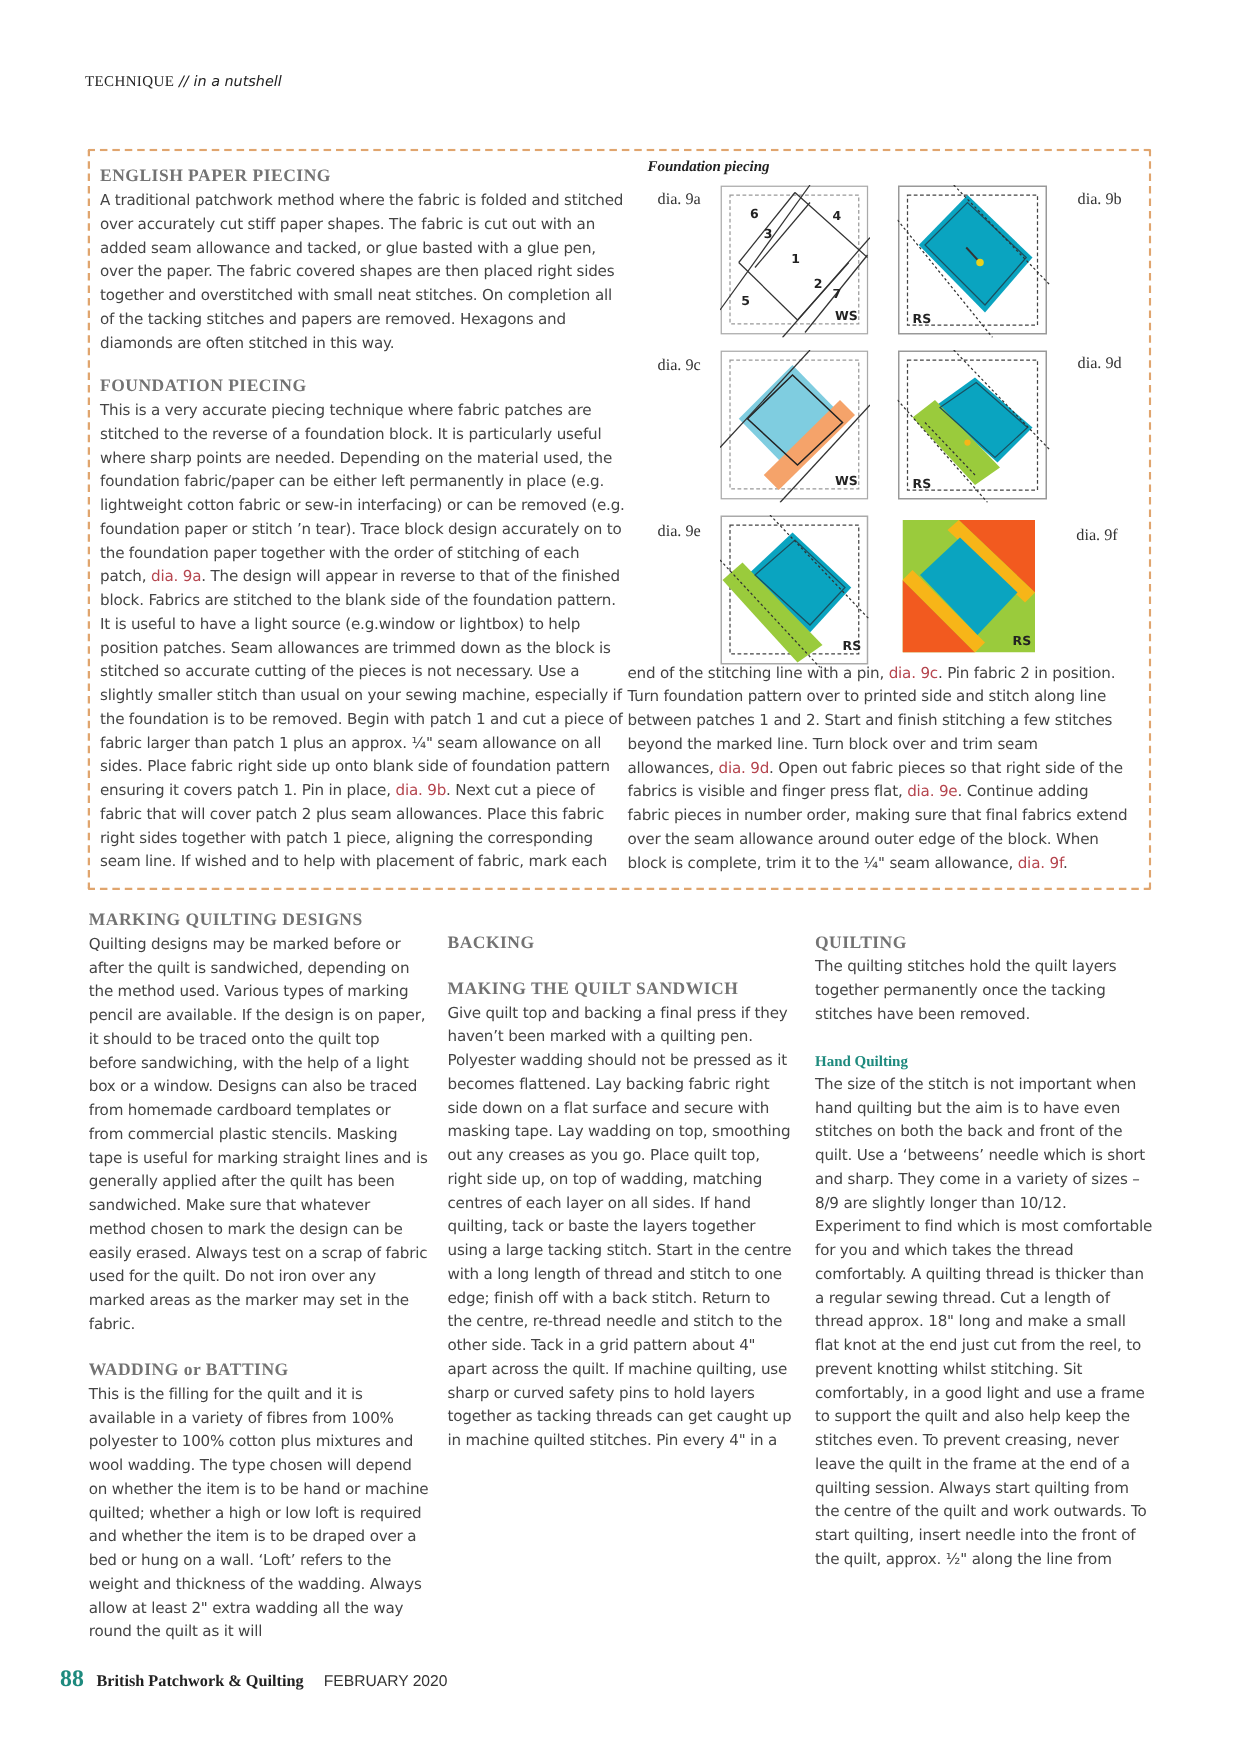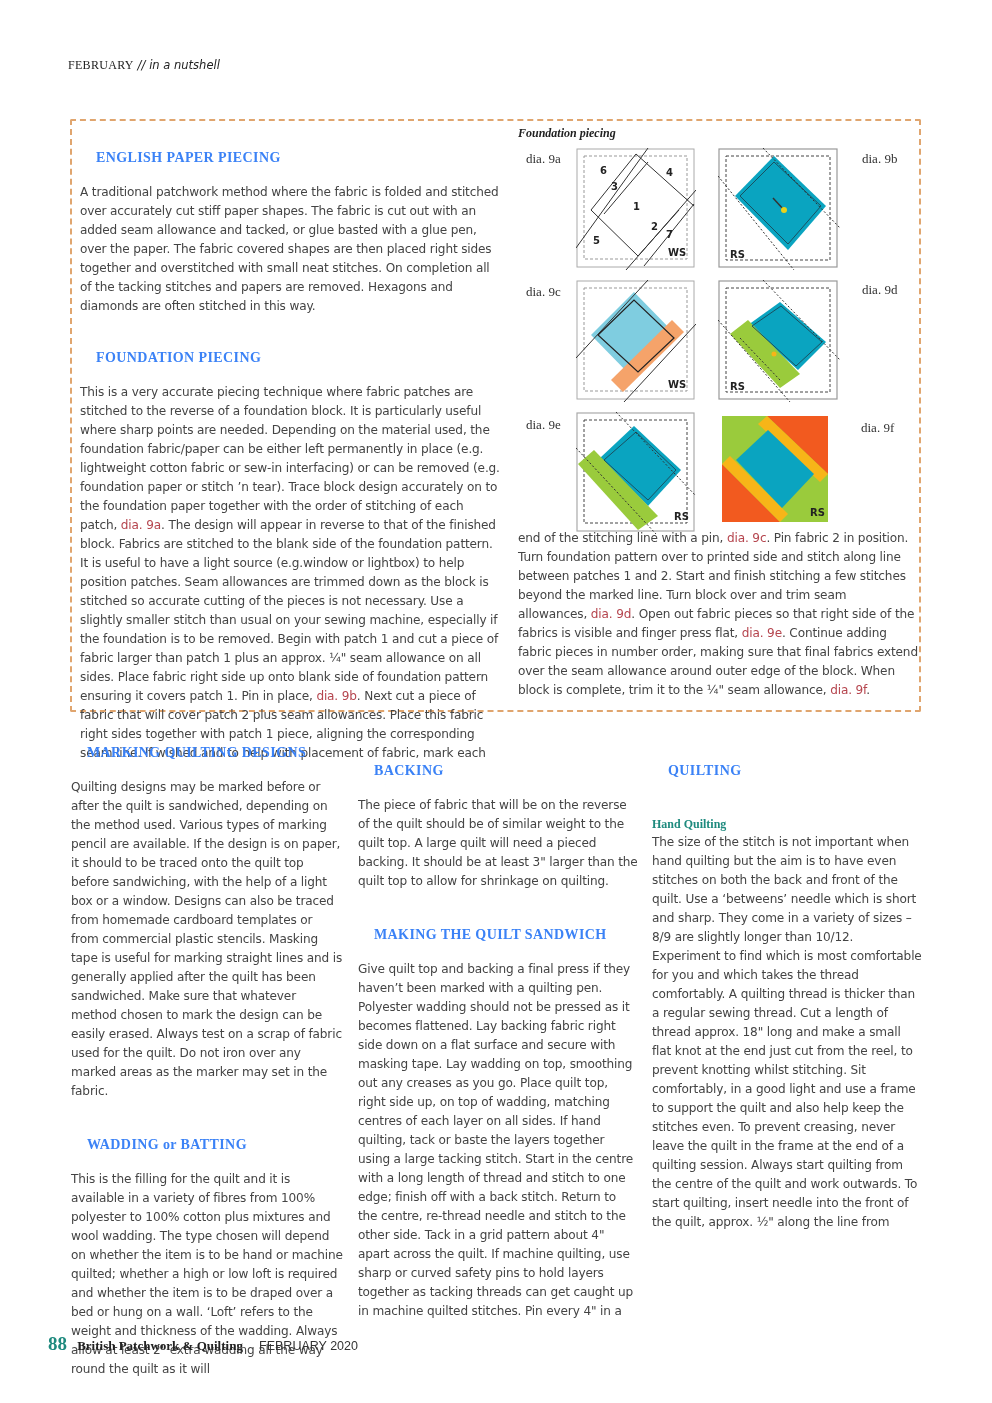--- a/index.html
+++ b/index.html
@@ -1,39 +1,39 @@
 <!DOCTYPE html>
 <html><head>
 <meta charset="utf-8">
 <style>
   html, body { margin: 0; padding: 0; background: #ffffff; }
   body { width: 992px; height: 1403px; position: relative; overflow: hidden; font-family: "DejaVu Sans", sans-serif; color: #3a3a3a; }
   .runhead { position: absolute; left: 68px; top: 58px; font-size: 12px; color: #222; }
   .runhead .sc { font-family: "Liberation Serif", serif; letter-spacing: 0.3px; }
   .runhead .it { font-family: "DejaVu Sans", sans-serif; font-style: italic; font-size: 11.5px; }
   .box { position: absolute; left: 70px; top: 119px; width: 851px; height: 593px; border: 2px dashed #e0a56e; border-radius: 2px; box-sizing: border-box; }
-  .h { font-family: "Liberation Serif", serif; color: #3b82f6; font-size: 14px; letter-spacing: 0.4px; margin: 16px; line-height: 18px; }
+  .h { font-family: "Liberation Serif", serif; color: #737373; font-size: 14px; letter-spacing: 0.4px; margin: 0; line-height: 18px; }
   .p { font-size: 12.1px; line-height: 19px; color: #444; margin: 0; letter-spacing: -0.15px; }
   .link { color: #b5454e; }
   .col { position: absolute; }
   .fig-title { position: absolute; left: 518px; top: 126px; font-family: "Liberation Serif", serif; font-style: italic; font-weight: bold; font-size: 12px; color: #222; }
   .dlabel { position: absolute; font-family: "Liberation Serif", serif; font-size: 13px; color: #333; }
   .diag { position: absolute; }
   .footer { position: absolute; left: 48px; top: 1333px; font-size: 13px; }
   .footer .pg { font-family: "Liberation Serif", serif; font-weight: bold; color: #1e8a7e; font-size: 19px; }
   .footer .mag { font-family: "Liberation Serif", serif; font-weight: bold; color: #222; margin-left: 6px; text-align: right; }
   .footer .date { font-family: Liberation Sans, sans-serif; color: #333; margin-left: 12px; font-size: 12.5px; }
   .subh { font-family: "Liberation Serif", serif; font-weight: bold; color: #1e8a7e; font-size: 12px; line-height: 18px; margin: 0; }
   .gap { height: 19px; }
 </style>
 </head>
 <body>
 
 <div class="runhead">
-  <span class="sc">FEBRUARY</span>
+  <span class="sc">TECHNIQUE</span>
   <span class="it">//</span>
   <span class="it">in a nutshell</span>
 </div>
 
 <div class="box"></div>
 
 <div class="col" style="left:80px; top:133px; width:424px;">
   <h3 class="h">ENGLISH PAPER PIECING</h3>
   <p class="p">A traditional patchwork method where the fabric is folded and stitched over accurately cut stiff paper shapes. The fabric is cut out with an added seam allowance and tacked, or glue basted with a glue pen, over the paper. The fabric covered shapes are then placed right sides together and overstitched with small neat stitches. On completion all of the tacking stitches and papers are removed. Hexagons and diamonds are often stitched in this way.</p>
   <div style="height:17px;"></div>
@@ -122,44 +122,44 @@
 <svg class="diag" style="left:722px; top:416px;" width="106" height="106" viewBox="0 0 106 106">
   <rect x="0" y="0" width="106" height="106" fill="#9acb3c"></rect>
   <polygon points="45,0 106,0 106,58" fill="#f25a1f"></polygon>
   <polygon points="0,48 0,106 58,106" fill="#f25a1f"></polygon>
   <polygon points="45,0 106,58 98,66 36,8" fill="#f7b518"></polygon>
   <polygon points="0,48 58,106 66,98 8,40" fill="#f7b518"></polygon>
   <polygon points="14,44 46,14 92,58 60,92" fill="#0aa4c0"></polygon>
   <text x="88" y="100" font-family="DejaVu Sans, sans-serif" font-size="10" font-weight="bold" fill="#222">RS</text>
 </svg>
 
-<div class="col" style="left:518px; top:529px; width:400px;">
+<div class="col" style="left:502px; top:529px; width:400px;">
   <p class="p"><span>end of the stitching line with a pin, </span><span class="link">dia. 9c</span><span>. Pin fabric 2 in position. Turn foundation pattern over to printed side and stitch along line between patches 1 and 2. Start and finish stitching a few stitches beyond the marked line. Turn block over and trim seam allowances, </span><span class="link">dia. 9d</span><span>. Open out fabric pieces so that right side of the fabrics is visible and finger press flat, </span><span class="link">dia. 9e</span><span>. Continue adding fabric pieces in number order, making sure that final fabrics extend over the seam allowance around outer edge of the block. When block is complete, trim it to the ¼" seam allowance, </span><span class="link">dia. 9f</span><span>.</span></p>
 </div>
 
 <div class="col" style="left:71px; top:728px; width:272px;">
   <h3 class="h">MARKING QUILTING DESIGNS</h3>
   <p class="p">Quilting designs may be marked before or after the quilt is sandwiched, depending on the method used. Various types of marking pencil are available. If the design is on paper, it should to be traced onto the quilt top before sandwiching, with the help of a light box or a window. Designs can also be traced from homemade cardboard templates or from commercial plastic stencils. Masking tape is useful for marking straight lines and is generally applied after the quilt has been sandwiched. Make sure that whatever method chosen to mark the design can be easily erased. Always test on a scrap of fabric used for the quilt. Do not iron over any marked areas as the marker may set in the fabric.</p>
   <div class="gap"></div>
   <h3 class="h">WADDING or BATTING</h3>
   <p class="p">This is the filling for the quilt and it is available in a variety of fibres from 100% polyester to 100% cotton plus mixtures and wool wadding. The type chosen will depend on whether the item is to be hand or machine quilted; whether a high or low loft is required and whether the item is to be draped over a bed or hung on a wall. ‘Loft’ refers to the weight and thickness of the wadding. Always allow at least 2" extra wadding all the way round the quilt as it will</p>
 </div>
 
 <div class="col" style="left:358px; top:727px; width:280px;">
   <div class="gap"></div>
   <h3 class="h">BACKING</h3>
-  <p class="p">The piece of fabric that will be on the reverse of the quilt should be of similar weight to the quilt top. A large quilt will need a pieced backing. It should be at least 3" larger than the quilt top to allow for shrinkage on quilting.</p>
   <div class="gap"></div>
   <h3 class="h">MAKING THE QUILT SANDWICH</h3>
   <p class="p">Give quilt top and backing a final press if they haven’t been marked with a quilting pen. Polyester wadding should not be pressed as it becomes flattened. Lay backing fabric right side down on a flat surface and secure with masking tape. Lay wadding on top, smoothing out any creases as you go. Place quilt top, right side up, on top of wadding, matching centres of each layer on all sides. If hand quilting, tack or baste the layers together using a large tacking stitch. Start in the centre with a long length of thread and stitch to one edge; finish off with a back stitch. Return to the centre, re-thread needle and stitch to the other side. Tack in a grid pattern about 4" apart across the quilt. If machine quilting, use sharp or curved safety pins to hold layers together as tacking threads can get caught up in machine quilted stitches. Pin every 4" in a</p>
 </div>
 
 <div class="col" style="left:652px; top:727px; width:270px;">
   <div class="gap"></div>
   <h3 class="h">QUILTING</h3>
+  <p class="p">The quilting stitches hold the quilt layers together permanently once the tacking stitches have been removed.</p>
   <div class="gap"></div>
   <h4 class="subh">Hand Quilting</h4>
   <p class="p">The size of the stitch is not important when hand quilting but the aim is to have even stitches on both the back and front of the quilt. Use a ‘betweens’ needle which is short and sharp. They come in a variety of sizes – 8/9 are slightly longer than 10/12. Experiment to find which is most comfortable for you and which takes the thread comfortably. A quilting thread is thicker than a regular sewing thread. Cut a length of thread approx. 18" long and make a small flat knot at the end just cut from the reel, to prevent knotting whilst stitching. Sit comfortably, in a good light and use a frame to support the quilt and also help keep the stitches even. To prevent creasing, never leave the quilt in the frame at the end of a quilting session. Always start quilting from the centre of the quilt and work outwards. To start quilting, insert needle into the front of the quilt, approx. ½" along the line from</p>
 </div>
 
 <div class="footer">
   <span class="pg">88</span>
   <span class="mag">British Patchwork &amp; Quilting</span>
   <span class="date">FEBRUARY 2020</span>
 </div>

